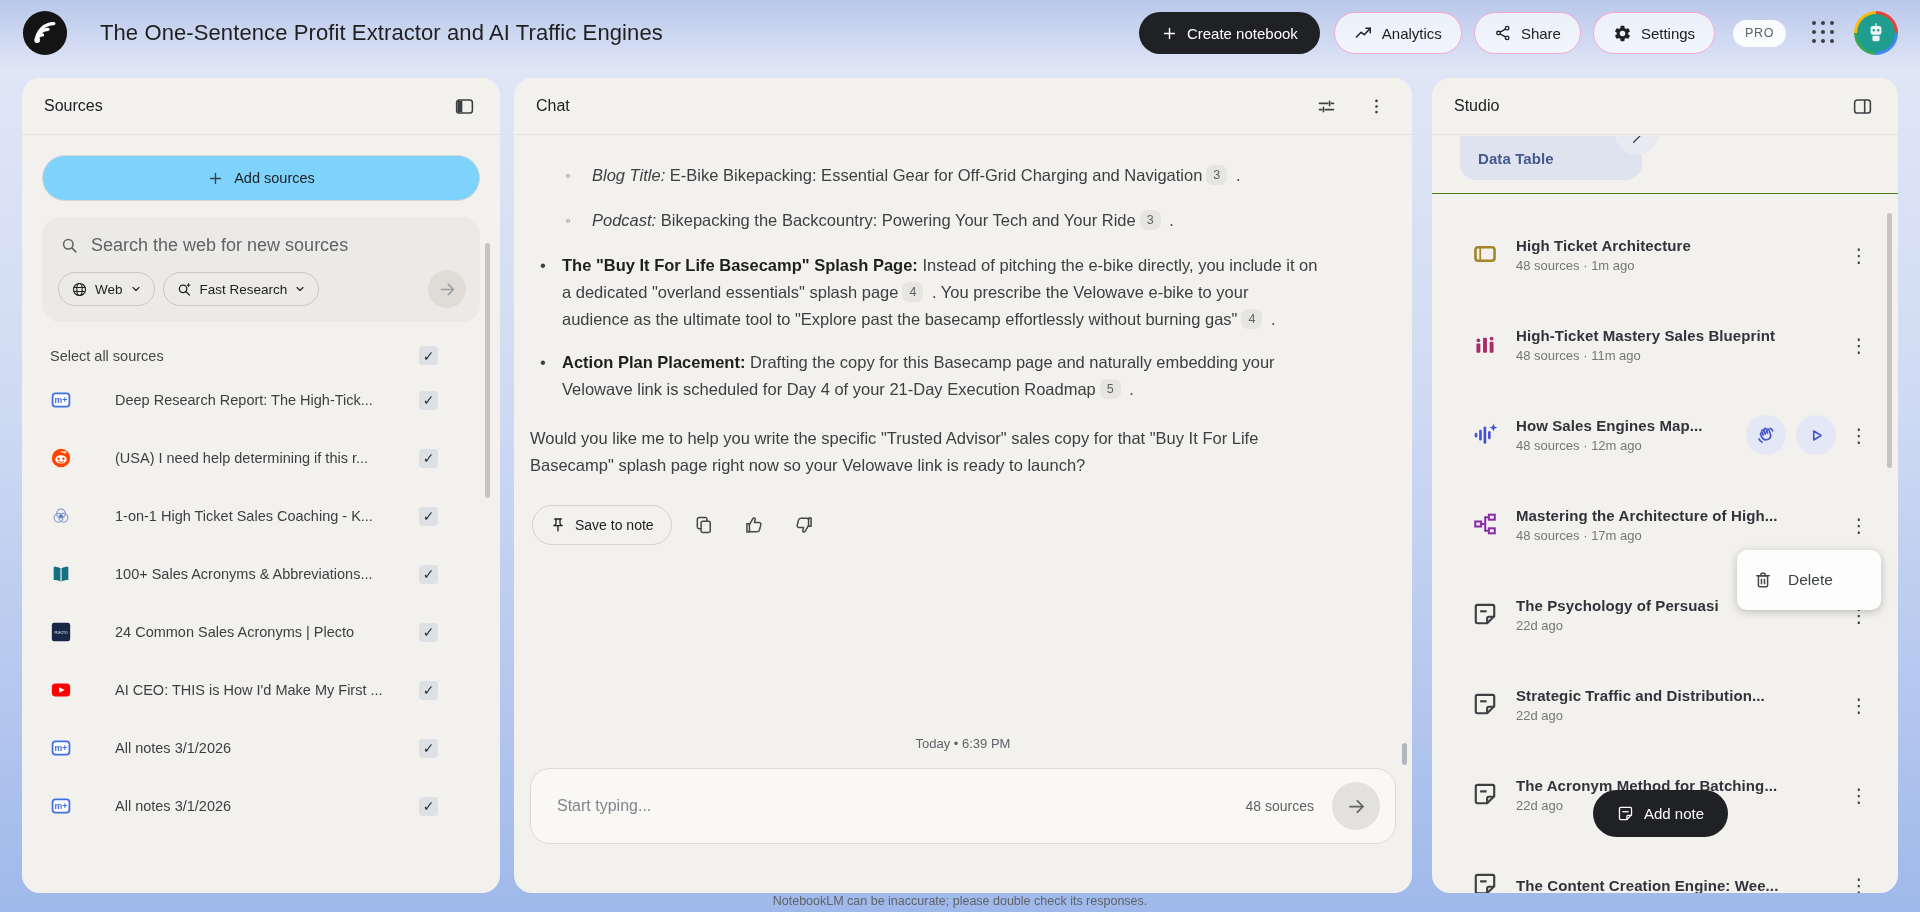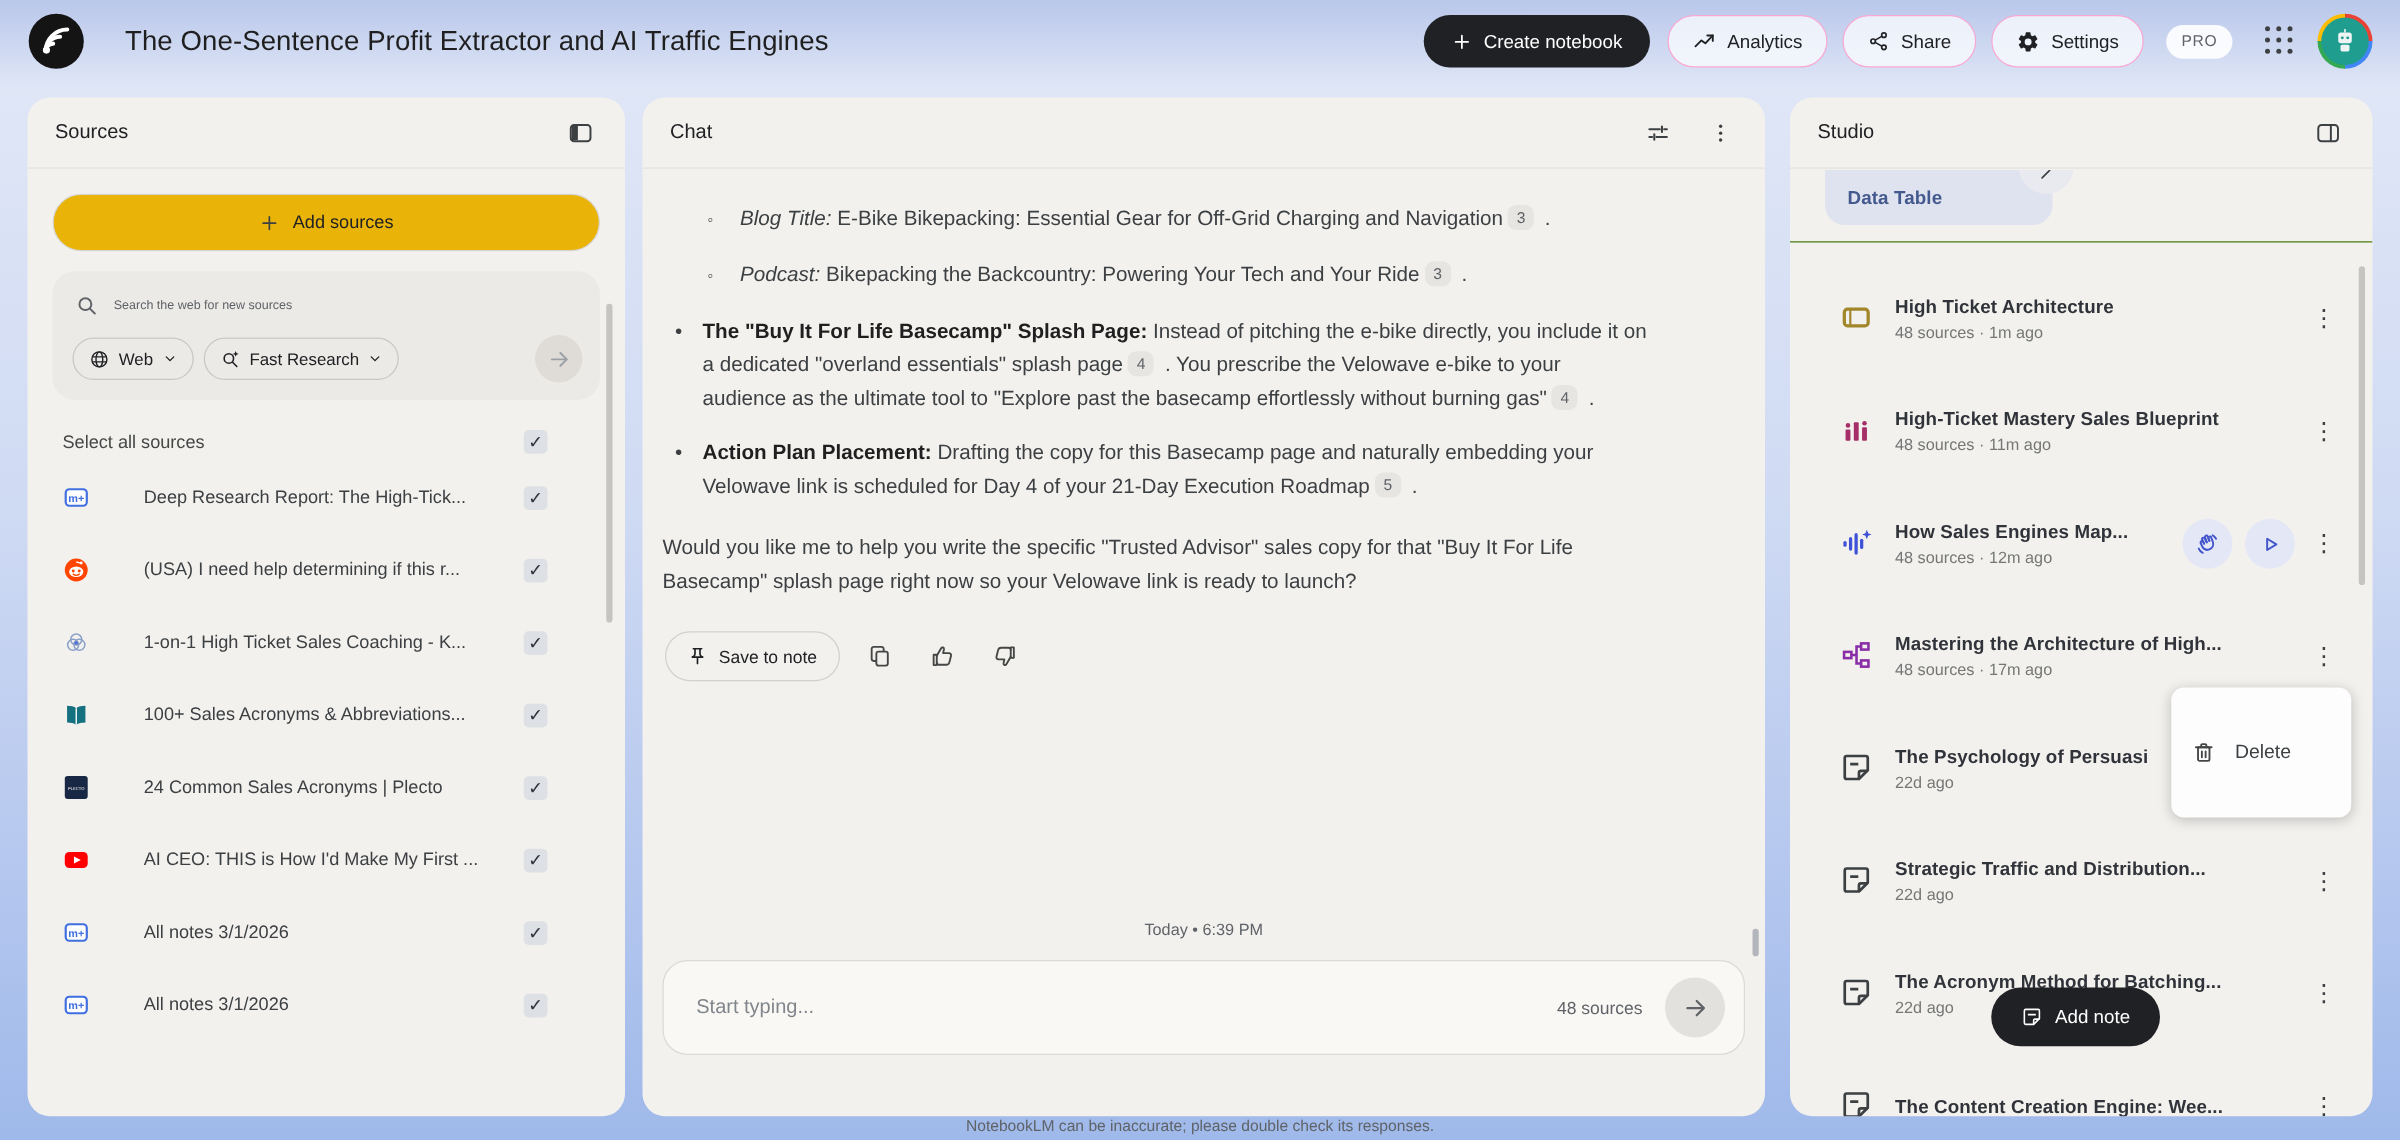--- a/index.html
+++ b/index.html
@@ -30,24 +30,24 @@
   #sources-panel { left:22px; width:478px; }
   #chat-panel { left:514px; width:898px; }
   #studio-panel { left:1432px; width:466px; }
   .panel-header { height:57px; display:flex; align-items:center; padding:0 22px; border-bottom:1px solid #e4e2de; }
   .panel-title { font-size:16px; color:#202124; }
   .ph-spacer { flex:1; }
   .icon-btn { width:28px; height:28px; display:flex; align-items:center; justify-content:center; cursor:pointer; border-radius:50%; }
 
   
   .sources-body { padding:20px 20px 0 20px; position:relative; }
-  .add-sources-btn { height:46px; border:1px solid #d7d5d2; border-radius:23px; background:#eab308; display:flex; align-items:center; justify-content:center; gap:10px; font-size:14.5px; color:#202124; cursor:pointer; }
+  .add-sources-btn { height:46px; border:1px solid #d7d5d2; border-radius:23px; background:#7dd3fc; display:flex; align-items:center; justify-content:center; gap:10px; font-size:14.5px; color:#202124; cursor:pointer; }
   .search-card { margin-top:16px; background:#eceae6; border-radius:18px; padding:16px 14px 14px 16px; }
   .search-row { display:flex; align-items:center; gap:12px; padding:2px 2px 14px 2px; }
-  .search-ph { font-size:10px; color:#5f6368; }
+  .search-ph { font-size:18px; color:#5f6368; }
   .chip-row { display:flex; align-items:center; gap:8px; }
   .chip { height:34px; border:1px solid #c9c7c4; border-radius:18px; background:transparent; display:flex; align-items:center; gap:7px; padding:0 12px; font-size:13.5px; color:#202124; cursor:pointer; }
   .chip-spacer { flex:1; }
   .round-go { width:38px; height:38px; border-radius:50%; background:#dfdcd8; display:flex; align-items:center; justify-content:center; cursor:pointer; }
   .selectall-row { display:flex; align-items:center; margin:24px 0 6px 8px; }
   .selectall-label { font-size:14.5px; color:#444746; flex:1; }
   .cbx { width:19px; height:19px; border-radius:4px; background:#dde0e4; color:#30343a; font-size:14px; font-weight:bold; display:flex; align-items:center; justify-content:center; margin-right:42px; cursor:pointer; }
   .src-row { display:flex; align-items:center; height:58px; padding-left:8px; }
   .src-ico { width:22px; height:22px; flex:none; margin-right:15px; }
   .src-title { flex:1; font-size:14.5px; color:#3c4043; white-space:nowrap; overflow:hidden; min-width:0;margin-left:28px; }
@@ -79,21 +79,21 @@
   .tile-label { position:absolute; left:18px; bottom:13px; font-size:15px; font-weight:bold; color:#44598e; letter-spacing:.1px; }
   .tile-edit { position:absolute; left:183px; top:-25px; width:44px; height:44px; border-radius:50%; background:#e9eaef; display:flex; align-items:flex-end; justify-content:center; cursor:pointer; }
   #studio-list { position:absolute; top:132px; left:0; right:0; }
   .st-row { display:flex; align-items:center; height:90px; padding:0 26px 0 40px; }
   .st-ico { width:28px; height:28px; flex:none; margin-right:16px; }
   .st-txt { flex:1; min-width:0; }
   .st-title { font-size:15px; font-weight:bold; color:#30343a; white-space:nowrap; overflow:hidden; letter-spacing:.1px; }
   .st-meta { font-size:13px; color:#747775; margin-top:4px; }
   .st-kebab { width:26px; text-align:center; font-size:19px; color:#3c4043; cursor:pointer; flex:none; }
   .circle-act { width:40px; height:40px; border-radius:50%; background:#e4e8f6; display:flex; align-items:center; justify-content:center; margin-right:10px; cursor:pointer; flex:none; }
-  .ctx-menu { position:absolute; left:305px; top:472px; width:144px; height:104px; background:#fdfdfd; border-radius:10px; box-shadow:0 2px 10px rgba(0,0,0,.22); display:flex; align-items:center; gap:15px; padding:0 16px; z-index:6; cursor:pointer; }
+  .ctx-menu { position:absolute; left:305px; top:472px; width:144px; height:60px; background:#fdfdfd; border-radius:10px; box-shadow:0 2px 10px rgba(0,0,0,.22); display:flex; align-items:center; gap:15px; padding:0 16px; z-index:6; cursor:pointer; }
   .ctx-label { font-size:15.5px; color:#3c4043; }
   .add-note-btn { position:absolute; left:161px; top:712px; height:47px; border-radius:24px; background:#202124; color:#fff; display:flex; align-items:center; gap:10px; padding:0 24px; font-size:15px; z-index:5; cursor:pointer; }
 
   .footer-note { position:absolute; left:0; right:0; top:894px; text-align:center; font-size:12.5px; color:#5f6368; }
 </style>
 </head>
 <body>
 
 <div class="app-header">
   <div class="logo-wrap">

